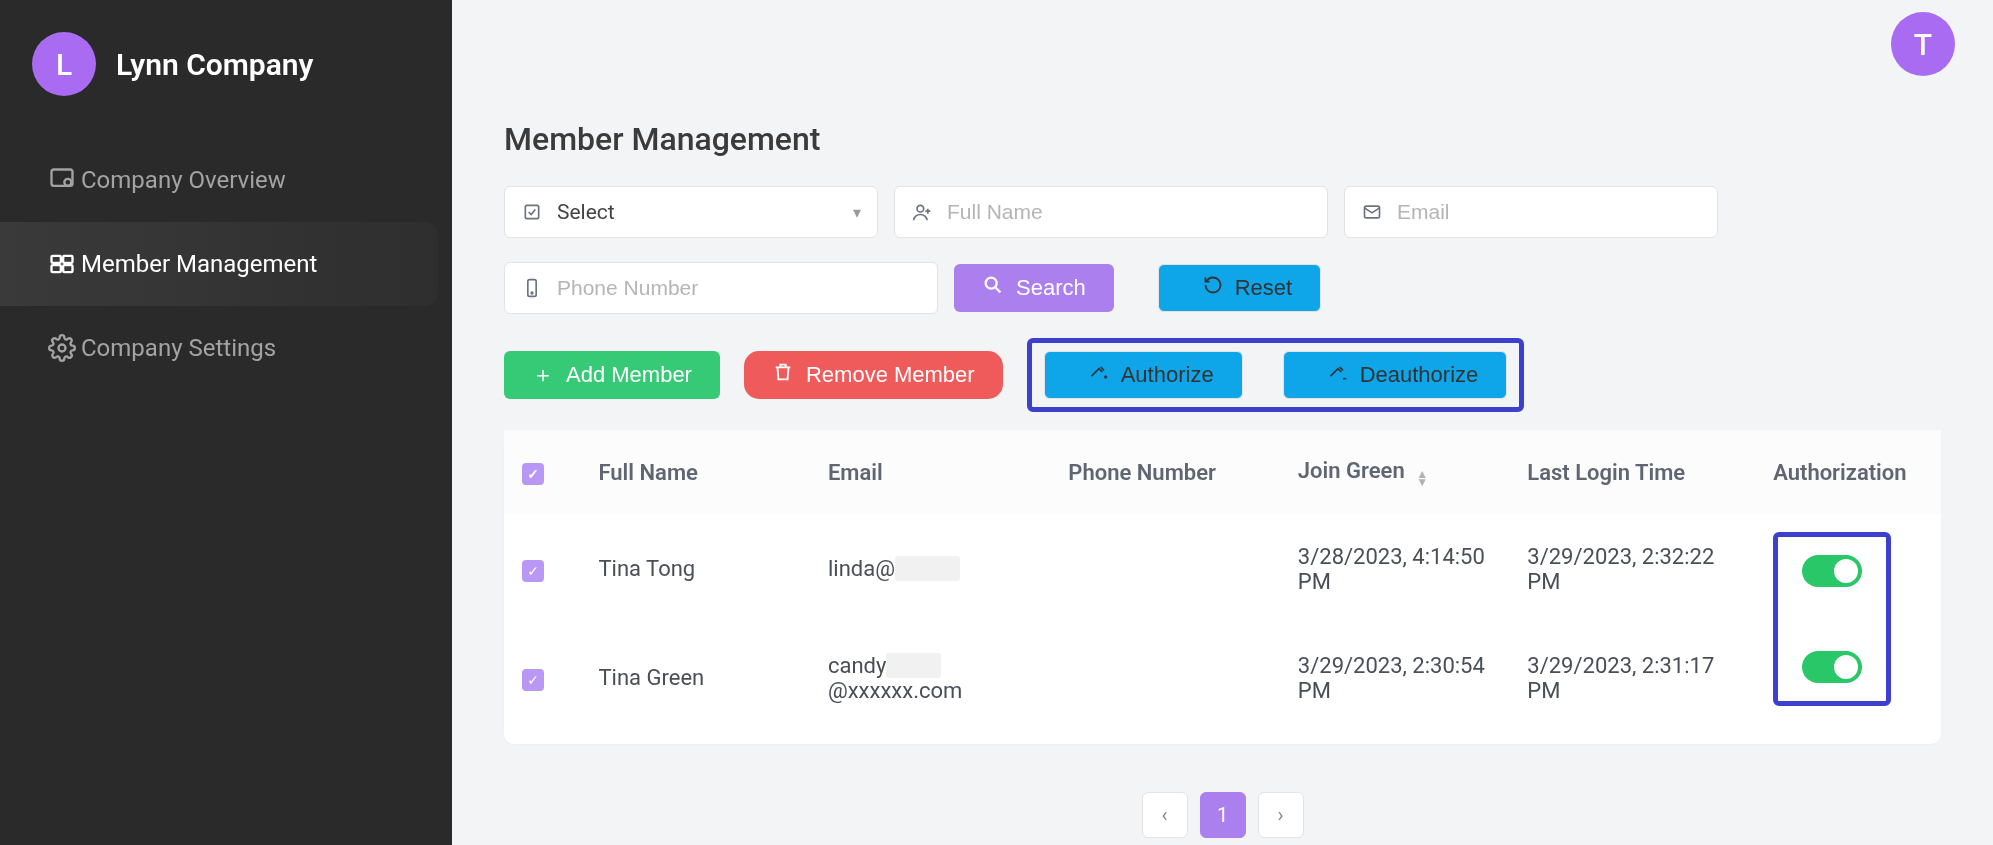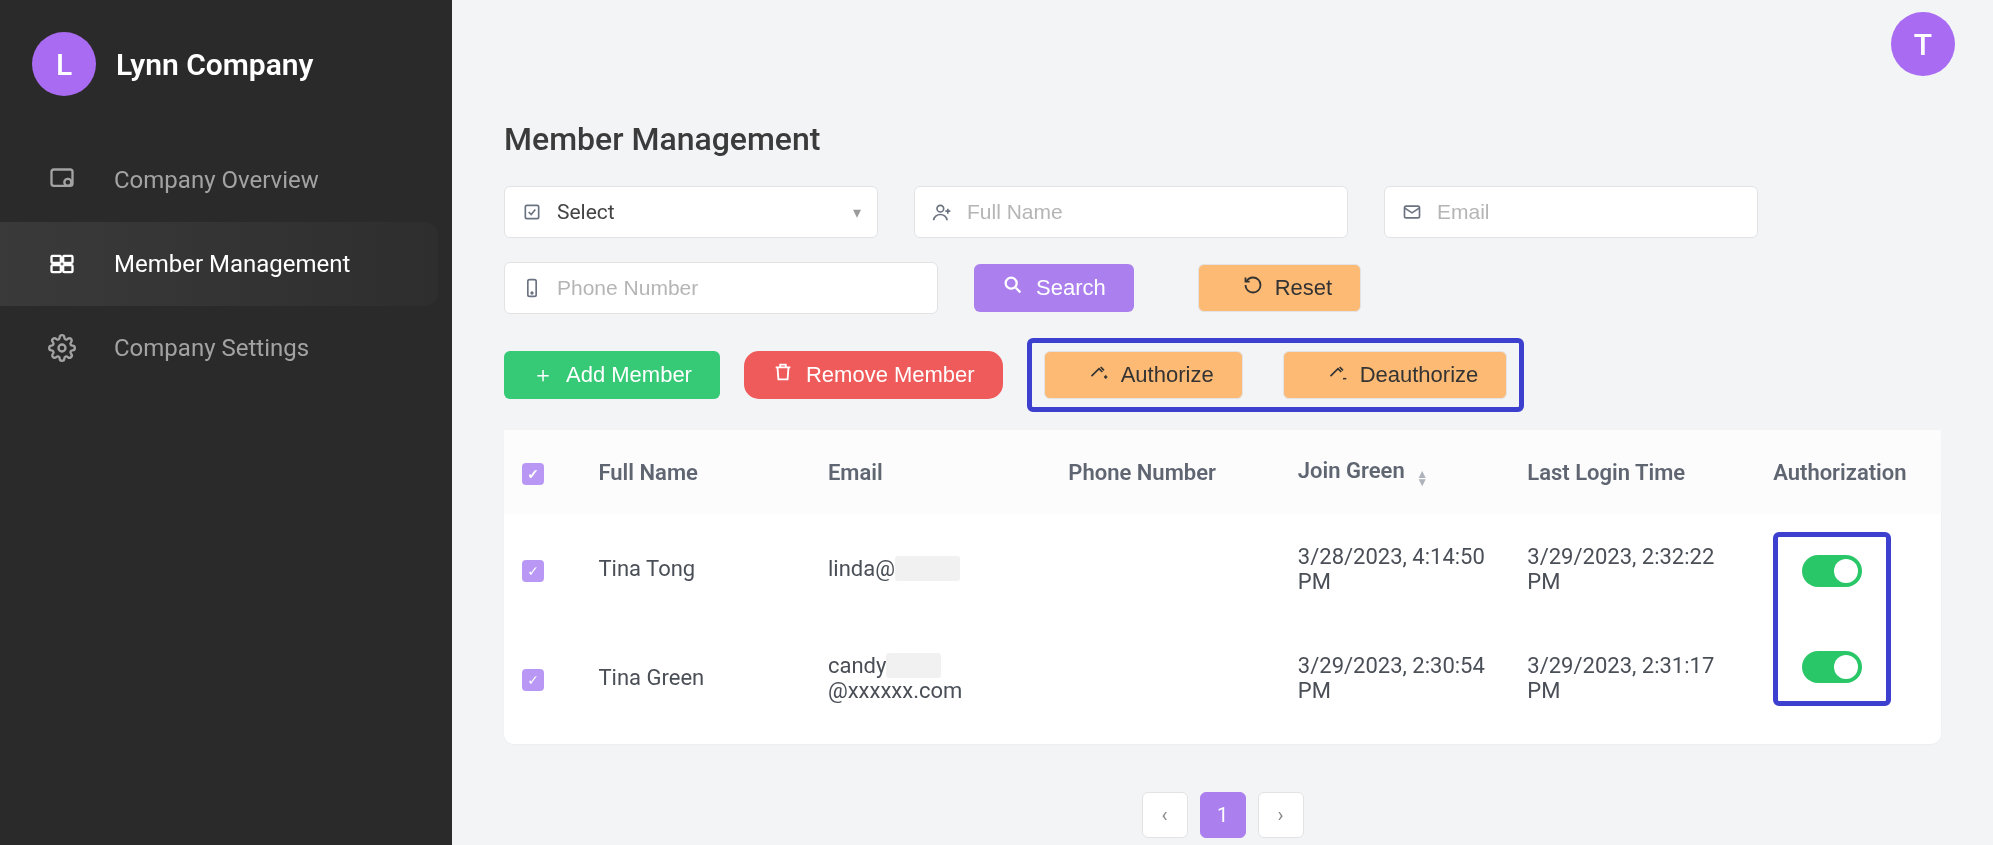--- a/index.html
+++ b/index.html
@@ -36,21 +36,21 @@
     font-size: 30px; font-weight: 500;
   }
   .company-name {
     color: #fff;
     font-size: 30px;
     font-weight: 600;
   }
   .nav-item {
     display: flex;
     align-items: center;
-    gap: 38px;
+    gap: 5px;
     padding: 28px 48px;
     font-size: 24px;
     color: #a3a3a3;
     cursor: pointer;
   }
   .nav-item.active {
     background: linear-gradient(90deg,#3a3a3a 0%, #2e2e2e 100%);
     color: #fff;
     border-radius: 0 14px 14px 0;
     margin-right: 14px;
@@ -75,21 +75,21 @@
     font-size: 30px; font-weight: 500;
   }
   h1.page-title {
     font-size: 32px;
     font-weight: 500;
     color: #3b3b3b;
     margin: 82px 0 28px 0;
   }
   .filters-row {
     display: flex;
-    gap: 36px;
+    gap: 16px;
     margin-bottom: 24px;
     align-items: center;
   }
   .input-wrap {
     position: relative;
     background: #fff;
     border: 1px solid #e3e3e3;
     border-radius: 6px;
     height: 52px;
     display: flex;
@@ -118,21 +118,21 @@
     border-radius: 6px;
     padding: 0 28px;
     font-size: 22px;
     font-weight: 500;
     display: inline-flex;
     align-items: center;
     gap: 12px;
     cursor: pointer;
   }
   .btn-purple { background: #ab80ee; color: #fff; }
-  .btn-white  { background: #fdba74; color:#333; border:1px solid #e3e3e3;padding-left:44px; }
+  .btn-white  { background: #0ea5e9; color:#333; border:1px solid #e3e3e3;padding-left:44px; }
   .btn-green  { background: #36c976; color:#fff; }
   .btn-red    { background: #ef5a5a; color:#fff;border-radius:15px; }
 
   .action-row {
     display: flex;
     gap: 24px;
     align-items: center;
     margin: 16px 0 18px 0;
   }
   .highlight-box {

